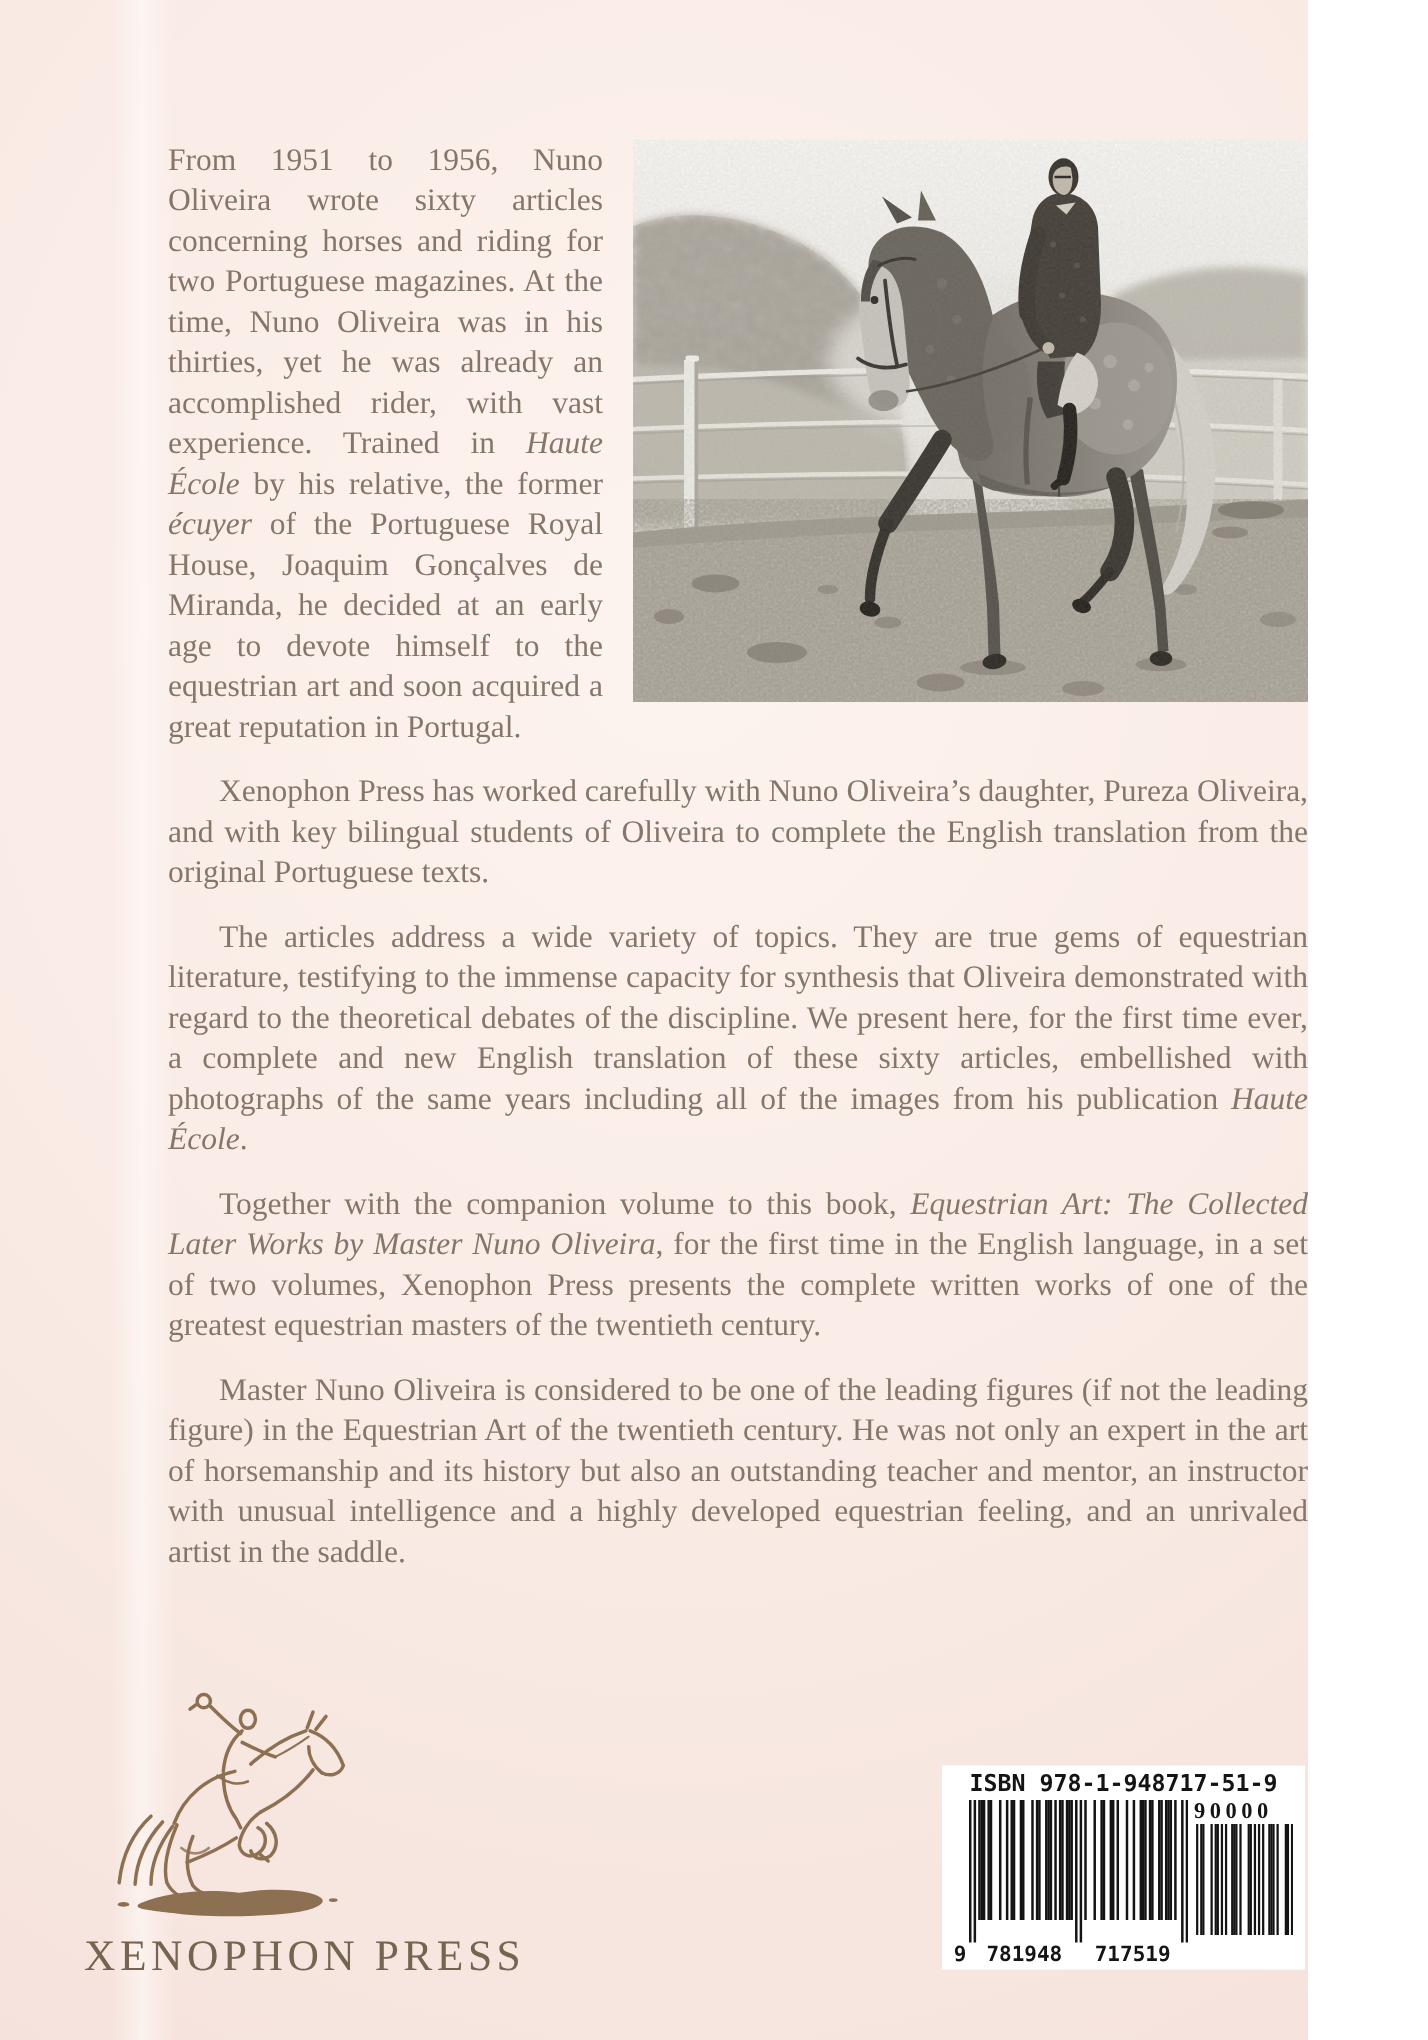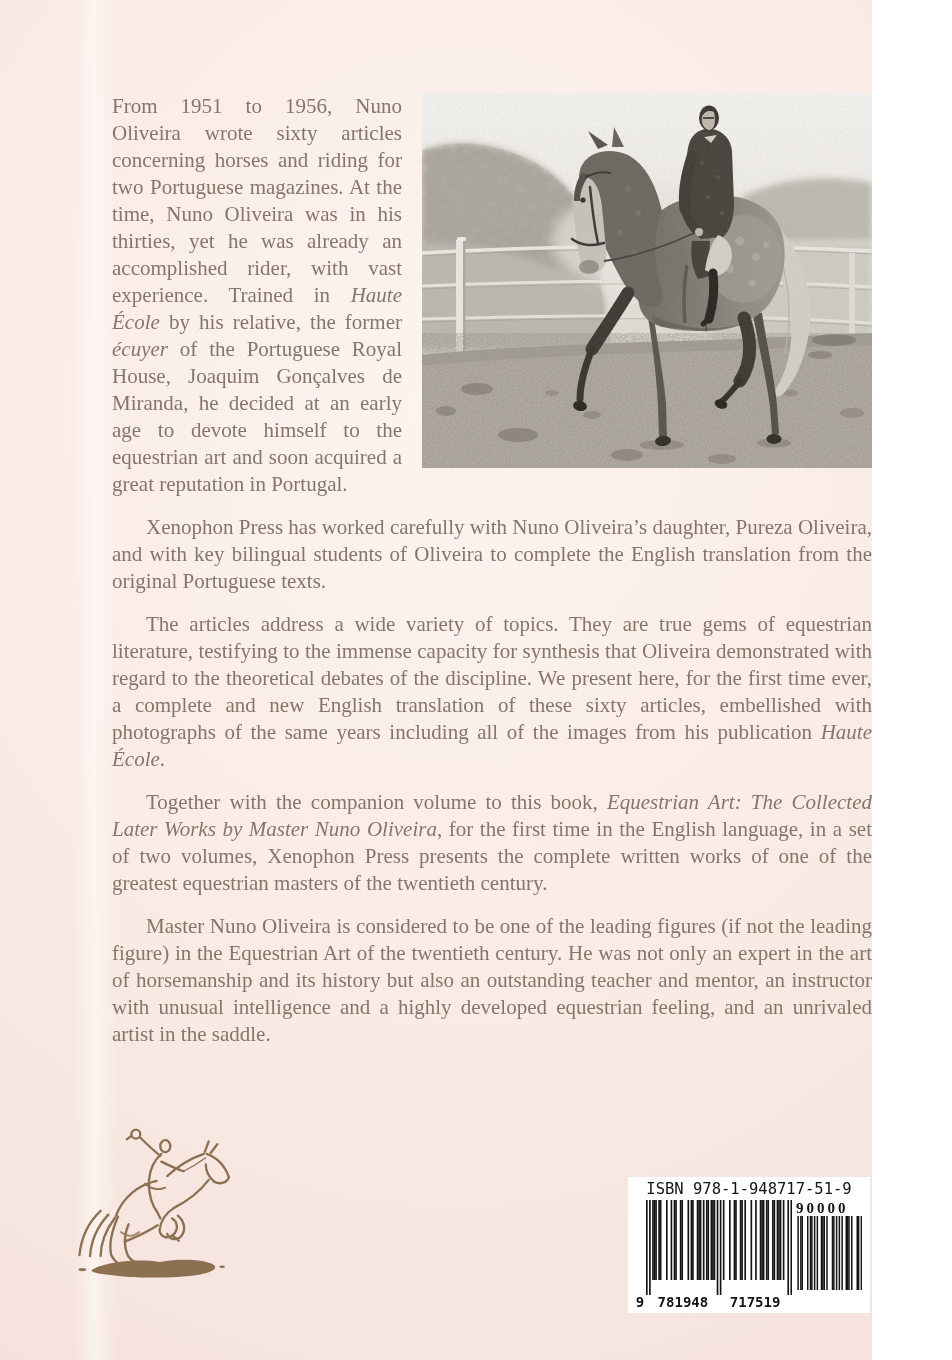--- a/index.html
+++ b/index.html
@@ -24,21 +24,21 @@
   .logo-horse{display:block;margin-left:8px;}
   .press-name{
     margin-top:2px;font-size:29px;letter-spacing:3px;color:#75644f;
     font-family:"Liberation Serif",serif;white-space:nowrap;
   }
   .barcode-box{
     position:absolute;left:628px;top:1177px;width:242px;height:136px;
     background:#ffffff;box-sizing:border-box;padding:4px 8px 0 8px;
   }
   .isbn-line{
-    font-family:"DejaVu Sans Mono",monospace;font-weight:400;font-size:15.5px;
+    font-family:"DejaVu Sans Mono",monospace;font-weight:700;font-size:15.5px;
     line-height:17px;color:#141414;text-align:center;white-space:nowrap;
   }
   .bars-flex{display:flex;margin-top:2px;}
   .addon-col{margin-left:4px;width:66px;}
   .addon-label{
     font-family:Liberation Serif, serif;font-weight:700;font-size:15px;
     letter-spacing:3px;color:#141414;line-height:16px;height:16px;
   }
 </style>
 </head>
@@ -234,20 +234,21 @@
       <path d="M87,59 C88,47 93,37 100,31"></path>
       <ellipse cx="104" cy="23" rx="5.2" ry="6.2"></ellipse>
       <path d="M99,33 C91,27 84,20 78,14"></path>
       <circle cx="73.5" cy="10.5" r="4.6"></circle>
       <path d="M68,13 L64,16"></path>
       <path d="M100,39 C108,43 116,47 123,49"></path>
       <path d="M123,49 C131,45 139,40 146,35" stroke-width="1.4"></path>
       <path d="M87,61 C87,73 90,84 96,92 L99,98"></path>
       <path d="M83,62 C89,67 97,69 104,66" stroke-width="1.8"></path>
     </svg>
+    <div class="press-name">XENOPHON PRESS</div>
   </div>
 
   <div class="barcode-box">
     <div class="isbn-line">ISBN 978-1-948717-51-9</div>
     <div class="bars-flex">
       <svg id="ean-main" width="156" height="110" viewBox="0 0 156 110">
           <rect x="10" y="0" width="1.656842105263158" height="95" fill="#141414"></rect>
           <rect x="13.073684210526316" y="0" width="1.656842105263158" height="95" fill="#141414"></rect>
           <rect x="16.147368421052633" y="0" width="1.656842105263158" height="80" fill="#141414"></rect>
           <rect x="17.684210526315788" y="0" width="1.656842105263158" height="80" fill="#141414"></rect>

